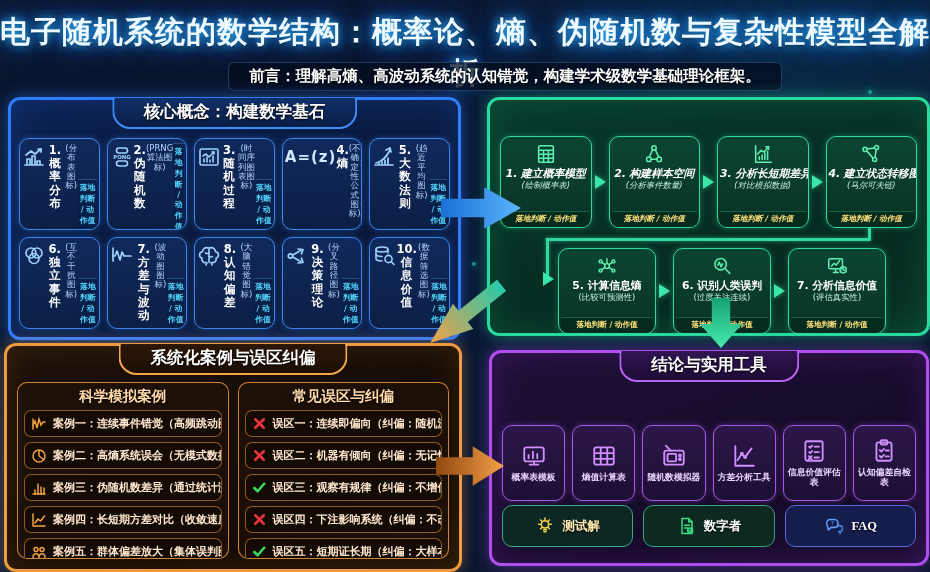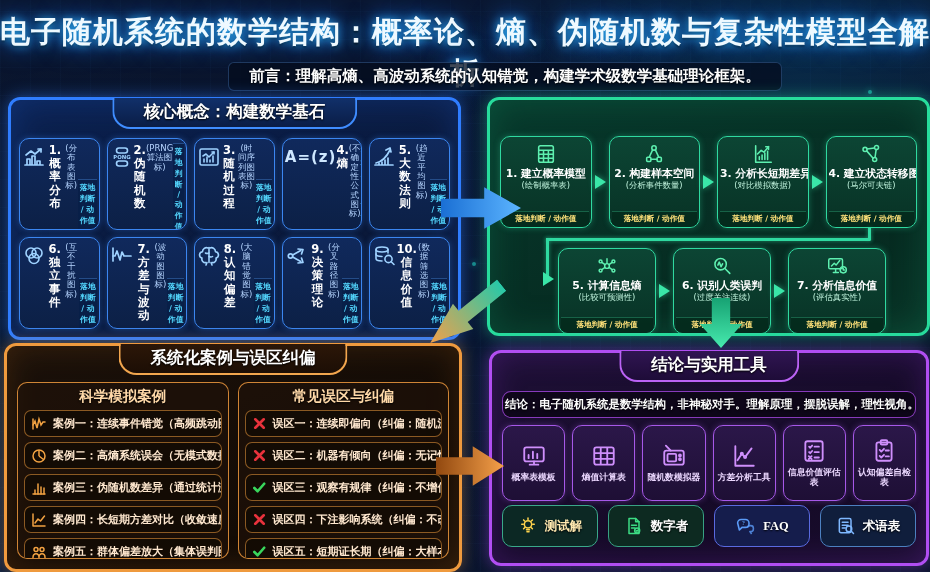--- a/index.html
+++ b/index.html
@@ -55,21 +55,21 @@
   .ccard{display:flex;text-align:center;border-radius:10px;
     background:linear-gradient(180deg,#10295c,#0c2046);border:1.5px solid #3b86f0;
     box-shadow:0 0 6px rgba(59,134,240,.35);padding:4px 2px 0;overflow:hidden;}
   .cicon{height:28px;display:flex;align-items:center;justify-content:center;color:#9fd2ff;flex:none;}
   .ctitle{font-size:11.5px;font-weight:800;color:#fff;line-height:1.15;margin-top:1px;}
   .csub{font-size:8.5px;color:#b6d5ff;line-height:1.1;margin-top:1px;}
   .cfoot{margin-top:auto;font-size:7.8px;font-weight:700;color:#54d8ff;
     background:rgba(8,30,72,.85);border-top:1px solid rgba(90,160,255,.35);padding:2px 0 3px;}
   .formula{font-size:15px;font-weight:800;color:#cfe8ff;letter-spacing:1px;}
   
-  .srow1{position:absolute;left:10px;right:10px;top:36px;height:92px;display:flex;gap:3px;align-items:stretch;}
+  .srow1{position:absolute;left:10px;right:10px;top:36px;height:92px;display:flex;gap:3px;align-items:stretch;font-style:italic;}
   .srow2{position:absolute;left:68px;top:148px;height:86px;display:flex;gap:3px;align-items:stretch;}
   .scard{flex:1;display:flex;flex-direction:column;text-align:center;border-radius:10px;
     background:linear-gradient(180deg,#0c4534,#083225);border:1.5px solid #2fd9a0;
     box-shadow:0 0 6px rgba(47,217,160,.35);padding:4px 2px 0;overflow:hidden;}
   .srow2 .scard{flex:none;width:92px;}
   .sicon{height:26px;display:flex;align-items:center;justify-content:center;color:#5ef0b0;flex:none;}
   .stitle{font-size:10.8px;font-weight:800;color:#fff;line-height:1.12;margin-top:1px;white-space:nowrap;}
   .ssub{font-size:8.4px;color:#bff2dc;line-height:1.1;margin-top:1px;}
   .sfoot{margin-top:auto;font-size:7.6px;font-weight:700;color:#ffe27a;
     background:rgba(4,42,28,.85);border-top:1px solid rgba(60,200,150,.35);padding:2px 0 3px;}
@@ -475,21 +475,20 @@
             </svg>
           </span>
         <span>误区五：短期证长期（纠偏：大样本验证）</span>
       </div>
     </div>
   </div>
 </div>
 
 <div class="panel p-purple">
   <div class="panel-chip">结论与实用工具</div>
-  <div class="conclusion">结论：电子随机系统是数学结构，非神秘对手。理解原理，摆脱误解，理性视角。</div>
 
   <div class="toolgrid">
     <div class="toolcard">
       <span>
           <svg width="26" height="26" viewBox="0 0 24 24" fill="none" stroke="currentColor" stroke-width="1.7" stroke-linecap="round">
             <rect x="3" y="4" width="18" height="13" rx="2"></rect>
             <path d="M7 14v-3M11 14v-6M15 14v-4"></path>
             <path d="M8 20h8M12 17v3"></path>
           </svg>
         </span>
@@ -574,30 +573,19 @@
     <div class="pbtn btn-faq">
       <span style="color:#5b9bf7;display:flex;">
           <svg width="21" height="21" viewBox="0 0 24 24" fill="none" stroke="currentColor" stroke-width="1.8" stroke-linejoin="round">
             <path d="M3 8a4 4 0 0 1 4-4h5a4 4 0 0 1 4 4v1a4 4 0 0 1-4 4H8l-3 3z"></path>
             <path d="M14 13.5a3.5 3.5 0 0 1 3.5-2.5h.5a3 3 0 0 1 3 3v.8a3 3 0 0 1-3 3h-1l2 2.7" opacity=".8"></path>
             <text x="9.5" y="10.6" font-size="7.5" text-anchor="middle" fill="currentColor" stroke="none" font-weight="700">?</text>
           </svg>
         </span>
       <span>FAQ</span>
     </div>
-    <div class="pbtn btn-gloss">
-      <span style="color:#7fb8ff;display:flex;">
-          <svg width="20" height="20" viewBox="0 0 24 24" fill="none" stroke="currentColor" stroke-width="1.8" stroke-linecap="round">
-            <rect x="4" y="3" width="14" height="17" rx="2"></rect>
-            <path d="M7.5 7.5h7M7.5 11h7M7.5 14.5h3.5"></path>
-            <circle cx="15.5" cy="15.5" r="3.4"></circle>
-            <path d="M18.1 18.1L21 21"></path>
-          </svg>
-        </span>
-      <span>术语表</span>
-    </div>
   </div>
 </div>
 
 <div class="bigarrow ar-right a-blue"></div>
 <div class="bigarrow ar-right a-diag"></div>
 <div class="bigarrow ar-down a-green"></div>
 <div class="bigarrow ar-right a-orange"></div>
 
 </body></html>

